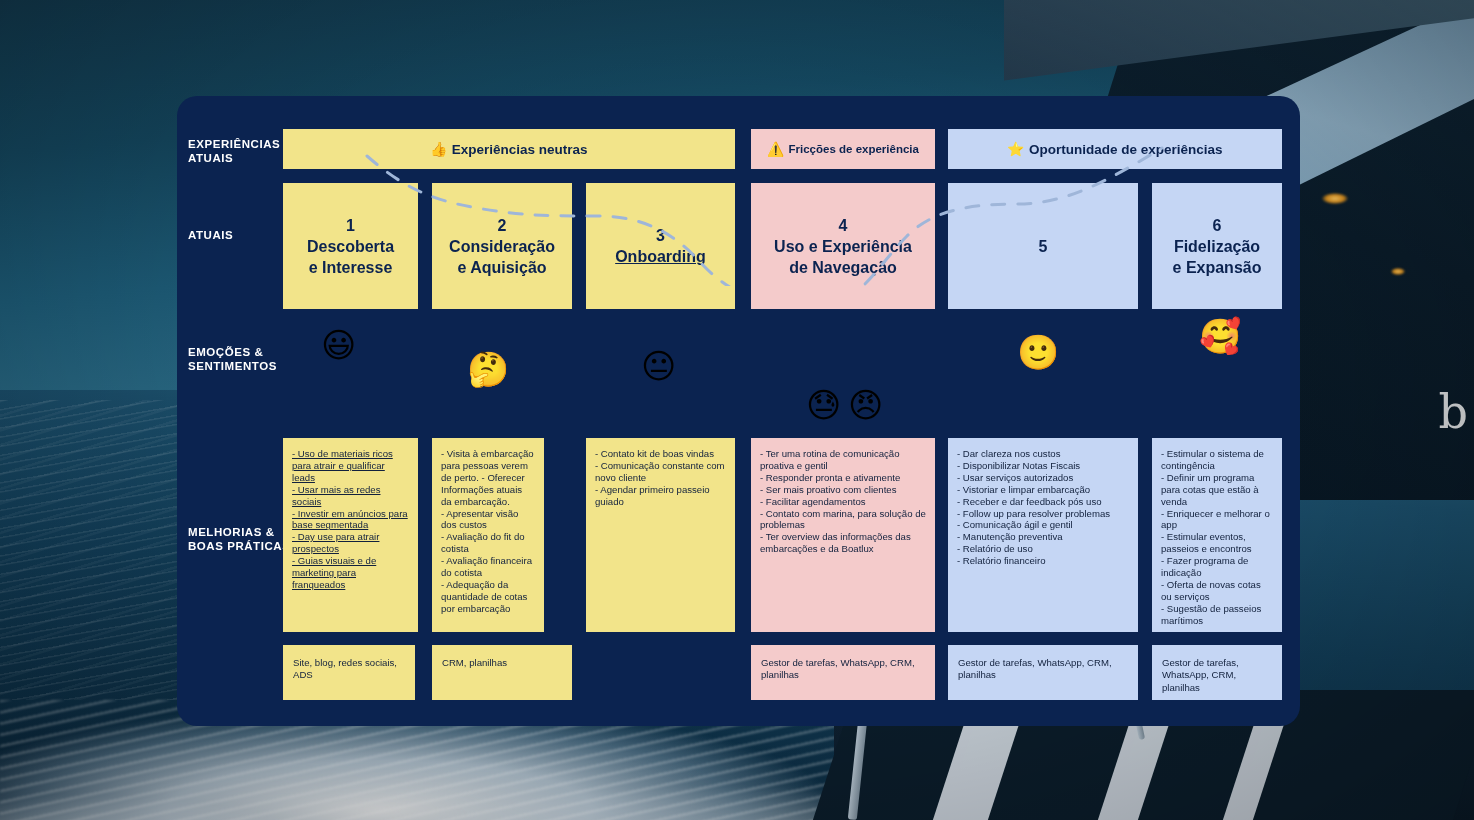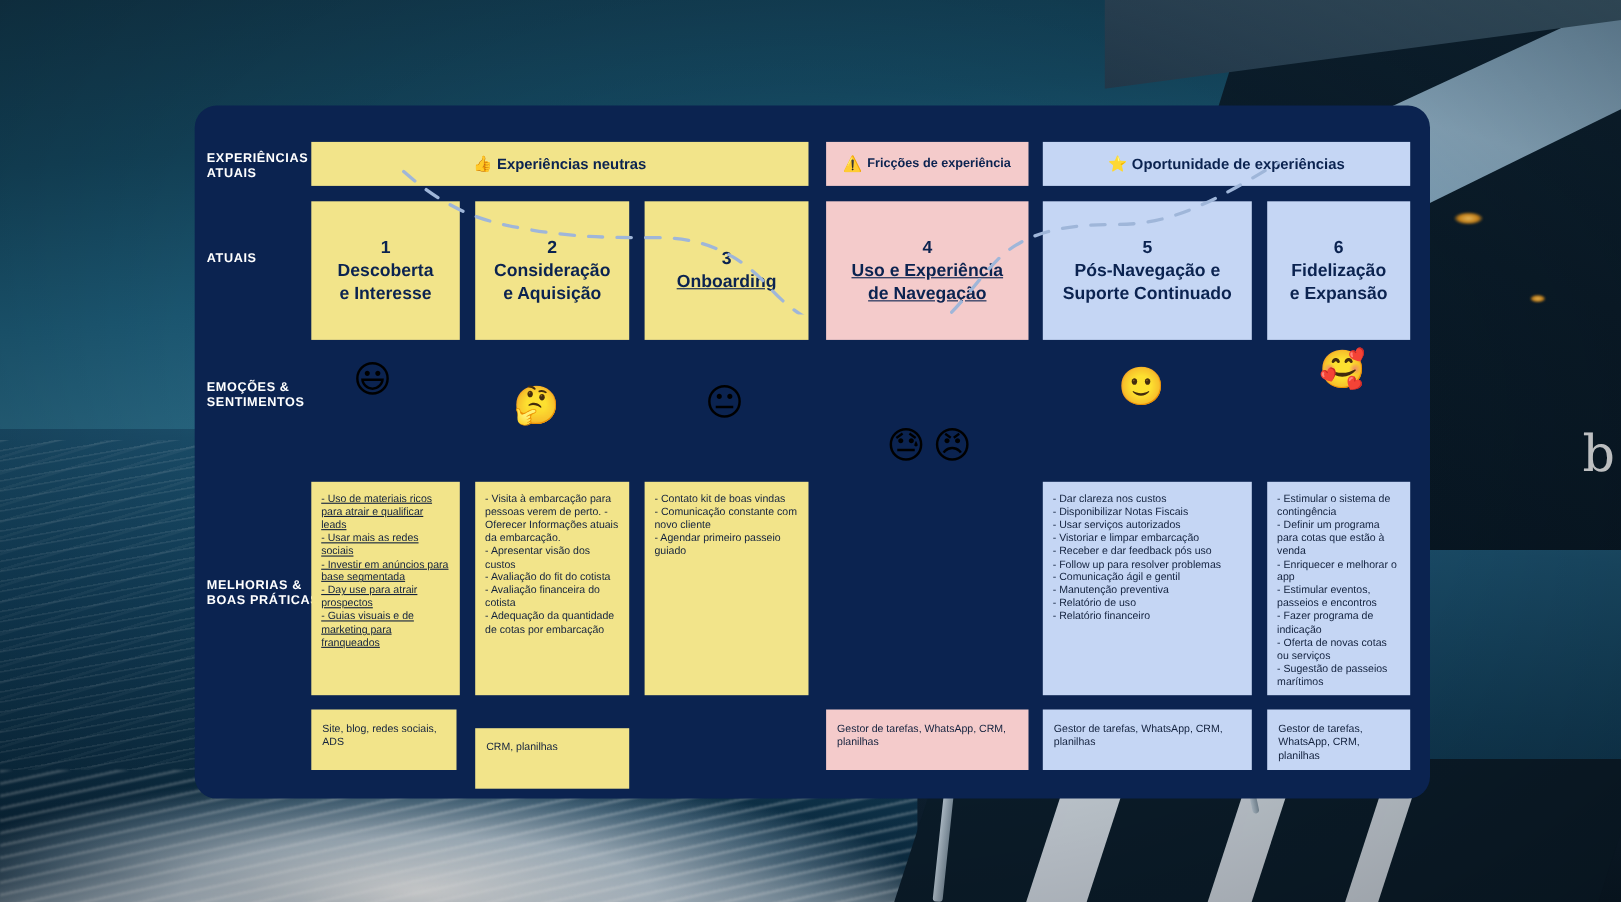--- a/index.html
+++ b/index.html
@@ -208,27 +208,25 @@
     <div class="num">2</div>
     <div class="ttl" style="white-space:pre-line;">Consideração
 e Aquisição</div>
   </div>
   <div class="card yellow stage" style="left:409px; top:87px; width:149px;">
     <div class="num">3</div>
     <div class="ttl" style="white-space:pre-line;text-decoration:underline;">Onboarding</div>
   </div>
   <div class="card pink stage" style="left:574px; top:87px; width:184px;">
     <div class="num">4</div>
-    <div class="ttl" style="white-space:pre-line;text-decoration:underline;">Uso e Experiência
+    <div class="ttl" style="white-space:pre-line;">Uso e Experiência
 de Navegação</div>
   </div>
   <div class="card blue stage" style="left:771px; top:87px; width:190px;">
     <div class="num">5</div>
-    <div class="ttl" style="white-space:pre-line;">Pós-Navegação e
-Suporte Continuado</div>
   </div>
   <div class="card blue stage" style="left:975px; top:87px; width:130px;">
     <div class="num">6</div>
     <div class="ttl" style="white-space:pre-line;">Fidelização
 e Expansão</div>
   </div>
 
   <svg id="emotion-curve" width="1123" height="190" viewBox="0 0 1123 190">
     <path d="M 190 60 C 230 95, 260 105, 300 112
              C 345 120, 375 120, 420 120
@@ -245,45 +243,51 @@
   <div class="emoji" style="left:629px; top:292px;">😓</div>
   <div class="emoji" style="left:671px; top:292px;">😠</div>
   <div class="emoji" style="left:840px; top:239px;">🙂</div>
   <div class="emoji" style="left:1022px; top:223px;">🥰</div>
 
   <div class="card yellow improve" style="left:106px; top:342px; width:135px; height:194px;text-decoration:underline;">-  Uso de materiais ricos para atrair e qualificar leads
 -  Usar mais as redes sociais
 - Investir em anúncios para base segmentada
 - Day use para atrair prospectos
 - Guias visuais e de marketing para franqueados</div>
-  <div class="card yellow improve" style="left:255px; top:342px; width:140px; height:194px;">- Visita à embarcação para pessoas verem de perto. - Oferecer Informações atuais da embarcação.
+  <div class="card yellow improve" style="left:255px; top:342px; width:112px; height:194px;">- Visita à embarcação para pessoas verem de perto. - Oferecer Informações atuais da embarcação.
 - Apresentar visão dos custos
 - Avaliação do fit do cotista
 - Avaliação financeira do cotista
 - Adequação da quantidade de cotas por embarcação</div>
   <div class="card yellow improve" style="left:409px; top:342px; width:149px; height:194px;">- Contato kit de boas vindas
 - Comunicação constante com novo cliente
 - Agendar primeiro passeio guiado</div>
+  <div class="card pink improve" style="left:574px; top:342px; width:184px; height:194px;">- Ter uma rotina de comunicação proativa e gentil
+- Responder pronta e ativamente
+- Ser mais proativo com clientes
+- Facilitar agendamentos
+- Contato com marina, para solução de problemas
+- Ter overview das informações das embarcações e da Boatlux</div>
   <div class="card blue improve" style="left:975px; top:342px; width:130px; height:194px;">- Estimular o sistema de contingência
 - Definir um programa para cotas que estão à venda
 -  Enriquecer e melhorar o app
 - Estimular eventos, passeios e encontros
 - Fazer programa de indicação
 - Oferta de novas cotas ou serviços
 - Sugestão de passeios marítimos</div>
   <div class="card blue improve" style="left:771px; top:342px; width:190px; height:194px;">- Dar clareza nos custos
 - Disponibilizar Notas Fiscais
 - Usar serviços autorizados
 - Vistoriar e limpar embarcação
 - Receber e dar feedback pós uso
 - Follow up para resolver problemas
 - Comunicação ágil e gentil
 - Manutenção preventiva
 - Relatório de uso
 - Relatório financeiro</div>
 
   <div class="card yellow tools" style="left:106px; top:549px; width:132px; height:55px;">Site, blog, redes sociais, ADS</div>
-  <div class="card yellow tools" style="left:255px; top:549px; width:140px; height:55px;margin-top:17px;">CRM, planilhas</div>
+  <div class="card yellow tools" style="left:255px; top:549px; width:140px; height:55px;">CRM, planilhas</div>
   <div class="card pink tools" style="left:574px; top:549px; width:184px; height:55px;">Gestor de tarefas, WhatsApp, CRM, planilhas</div>
   <div class="card blue tools" style="left:771px; top:549px; width:190px; height:55px;">Gestor de tarefas, WhatsApp, CRM, planilhas</div>
   <div class="card blue tools" style="left:975px; top:549px; width:130px; height:55px;">Gestor de tarefas, WhatsApp, CRM, planilhas</div>
 
 </div>
 
 </body></html>

